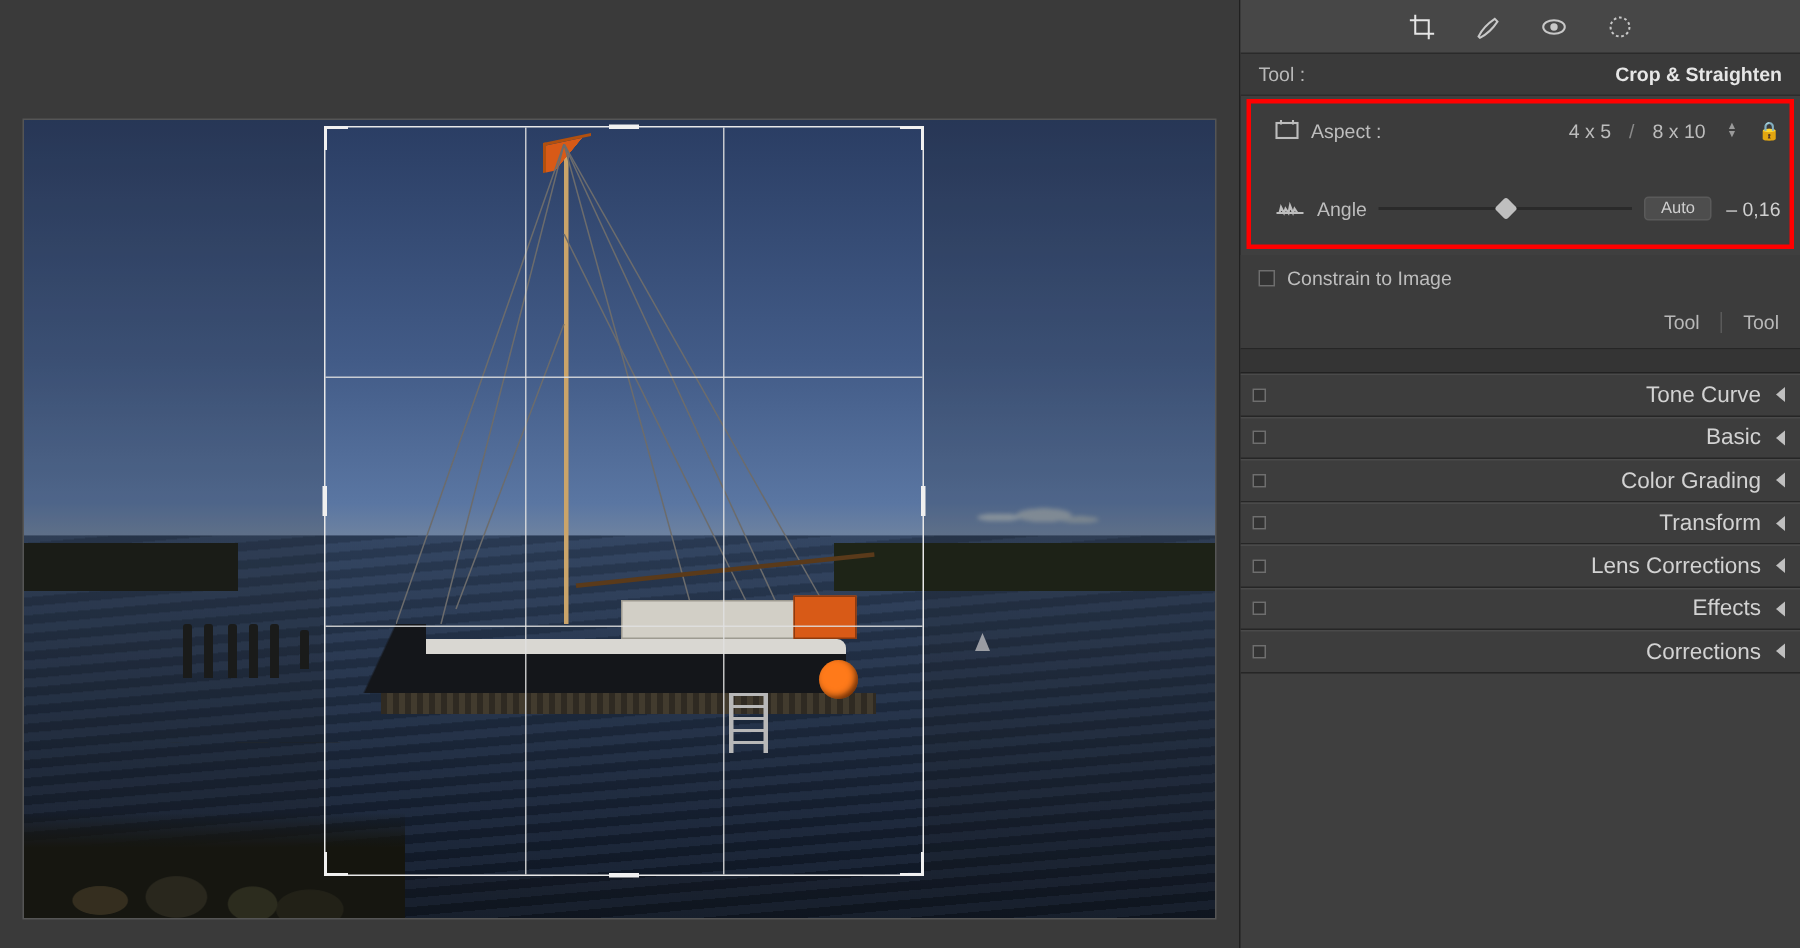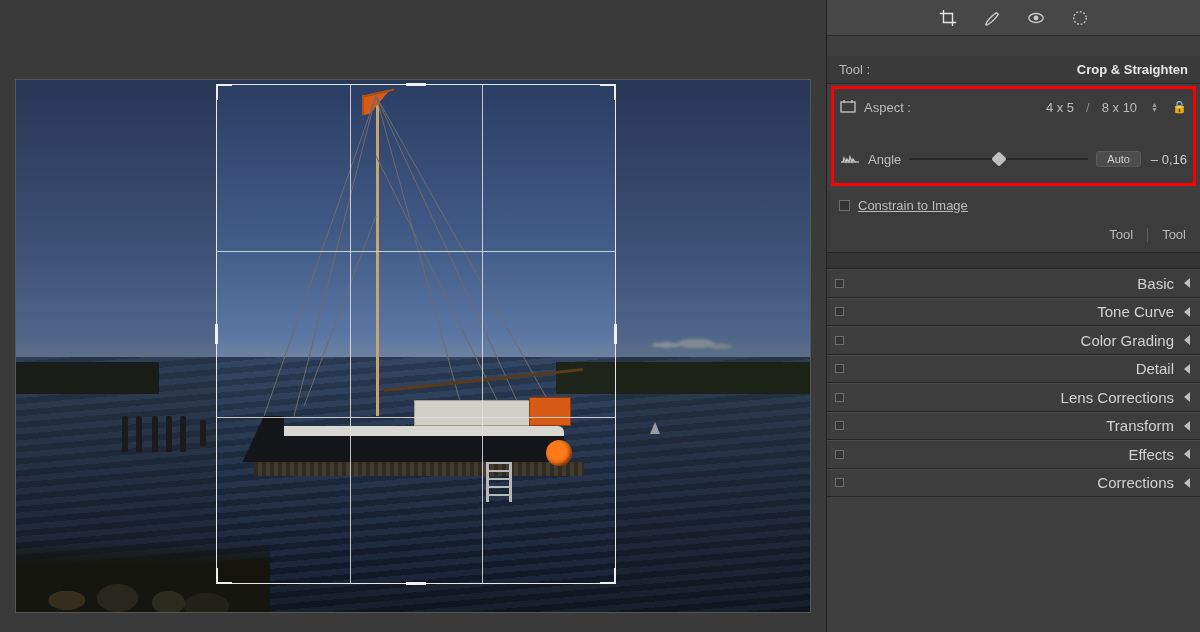--- a/index.html
+++ b/index.html
@@ -112,42 +112,42 @@
   .crop .mr{right:-2px; top:50%; transform:translateY(-50%); height:20px; width:3px;}
 
   
   .panel { flex:1; height:100%; background:#3f3f3f; border-left:1px solid #202020; display:flex; flex-direction:column; font-size:13px;}
   .tool-icons{ height:36px; background:#474747; border-bottom:1px solid #2a2a2a;
     display:flex; align-items:center; justify-content:center; gap:26px;}
   .tool-icons .ti{ width:18px; height:18px; display:flex; align-items:center; justify-content:center; color:#c8c8c8;}
   .tool-icons .ti svg{width:18px; height:18px; stroke:#c8c8c8; fill:none; stroke-width:1.5;}
   .tool-icons .ti.active svg{stroke:#e6e6e6;}
   .tool-header{ height:28px; background:#3a3a3a; display:flex; align-items:center;
-    justify-content:space-between; padding:0 12px; border-bottom:1px solid #2c2c2c; color:#b8b8b8;margin-top:20px;}
+    justify-content:space-between; padding:0 12px; border-bottom:1px solid #2c2c2c; color:#b8b8b8;}
   .tool-header .name{ color:#e6e6e6; font-weight:600; }
 
-  .highlight-box{ border:3px solid #ff0000; margin:2px 4px 4px 4px; padding:4px 6px 10px 6px; background:#3c3c3c;}
+  .highlight-box{ border:3px solid #ff0000; margin:2px 4px 4px 4px; padding:4px 6px 10px 16px; background:#3c3c3c;}
   .row{ display:flex; align-items:center; height:28px; gap:8px;}
   .row .label{ color:#bdbdbd;}
   .row .spacer{flex:1;}
   .aspect-val{ color:#bdbdbd;}
   .aspect-sep{ color:#8a8a8a; margin:0 4px;}
   .lock{ color:#c9a85a; font-size:12px; margin-left:6px;}
   .tiny-stepper{ display:inline-flex; flex-direction:column; margin-left:6px; line-height:5px;}
   .tiny-stepper span{font-size:7px; color:#9a9a9a;}
   .angle-icon svg, .aspect-icon svg{stroke:#bdbdbd; fill:none; stroke-width:1.4;}
   .slider{ position:relative; flex:1; height:16px;}
   .slider .track{ position:absolute; left:0; right:0; top:50%; height:2px; background:#2a2a2a; transform:translateY(-50%);}  
   .slider .thumb{ position:absolute; top:50%; left:50%; width:11px; height:11px; background:#bfbfbf;
     transform:translate(-50%,-50%) rotate(45deg); border-radius:2px;}
   .auto-btn{ background:#4d4d4d; border:1px solid #5a5a5a; color:#cfcfcf; font-size:11px;
     padding:1px 10px; border-radius:3px;}
   .angle-val{ color:#cfcfcf; width:44px; text-align:right;}
 
-  .check-row{ display:flex; align-items:center; gap:8px; padding:8px 12px; color:#bdbdbd; background:#3c3c3c;text-decoration:underline;}
+  .check-row{ display:flex; align-items:center; gap:8px; padding:8px 12px; color:#bdbdbd; background:#3c3c3c;}
   .chk{ width:11px; height:11px; border:1px solid #6e6e6e; background:#333;}
   .reset-row{ display:flex; justify-content:flex-end; align-items:center; gap:14px;
     padding:6px 14px 10px 0; color:#b8b8b8; background:#3c3c3c; border-bottom:1px solid #262626;}
   .reset-row .div{ width:1px; height:14px; background:#5a5a5a;}
 
   .sections{ flex:1; overflow:hidden;}
   .sec{ height:28.5px; border-top:1px solid #4a4a4a; border-bottom:1px solid #262626;
     background:#3d3d3d; display:flex; align-items:center; justify-content:flex-end;
     padding-right:10px; gap:10px;}
   .sec .sq{ width:9px; height:9px; border:1px solid #6e6e6e; margin-right:auto; margin-left:8px; background:#333;}
@@ -291,46 +291,41 @@
       <span>Tool</span>
       <span class="div"></span>
       <span>Tool</span>
     </div>
 
     <div style="height:16px; background:#343434; border-bottom:1px solid #222"></div>
 
     <div class="sections">
       <div class="sec">
         <span class="sq"></span>
+        <span class="title">Tone Curve</span>
+        <span class="tri"></span>
+      </div>
+      <div class="sec">
+        <span class="sq"></span>
         <span class="title">Basic</span>
         <span class="tri"></span>
       </div>
       <div class="sec">
         <span class="sq"></span>
-        <span class="title">Tone Curve</span>
-        <span class="tri"></span>
-      </div>
-      <div class="sec">
-        <span class="sq"></span>
         <span class="title">Color Grading</span>
         <span class="tri"></span>
       </div>
       <div class="sec">
         <span class="sq"></span>
-        <span class="title">Detail</span>
+        <span class="title">Transform</span>
         <span class="tri"></span>
       </div>
       <div class="sec">
         <span class="sq"></span>
         <span class="title">Lens Corrections</span>
-        <span class="tri"></span>
-      </div>
-      <div class="sec">
-        <span class="sq"></span>
-        <span class="title">Transform</span>
         <span class="tri"></span>
       </div>
       <div class="sec">
         <span class="sq"></span>
         <span class="title">Effects</span>
         <span class="tri"></span>
       </div>
       <div class="sec">
         <span class="sq"></span>
         <span class="title">Corrections</span>

